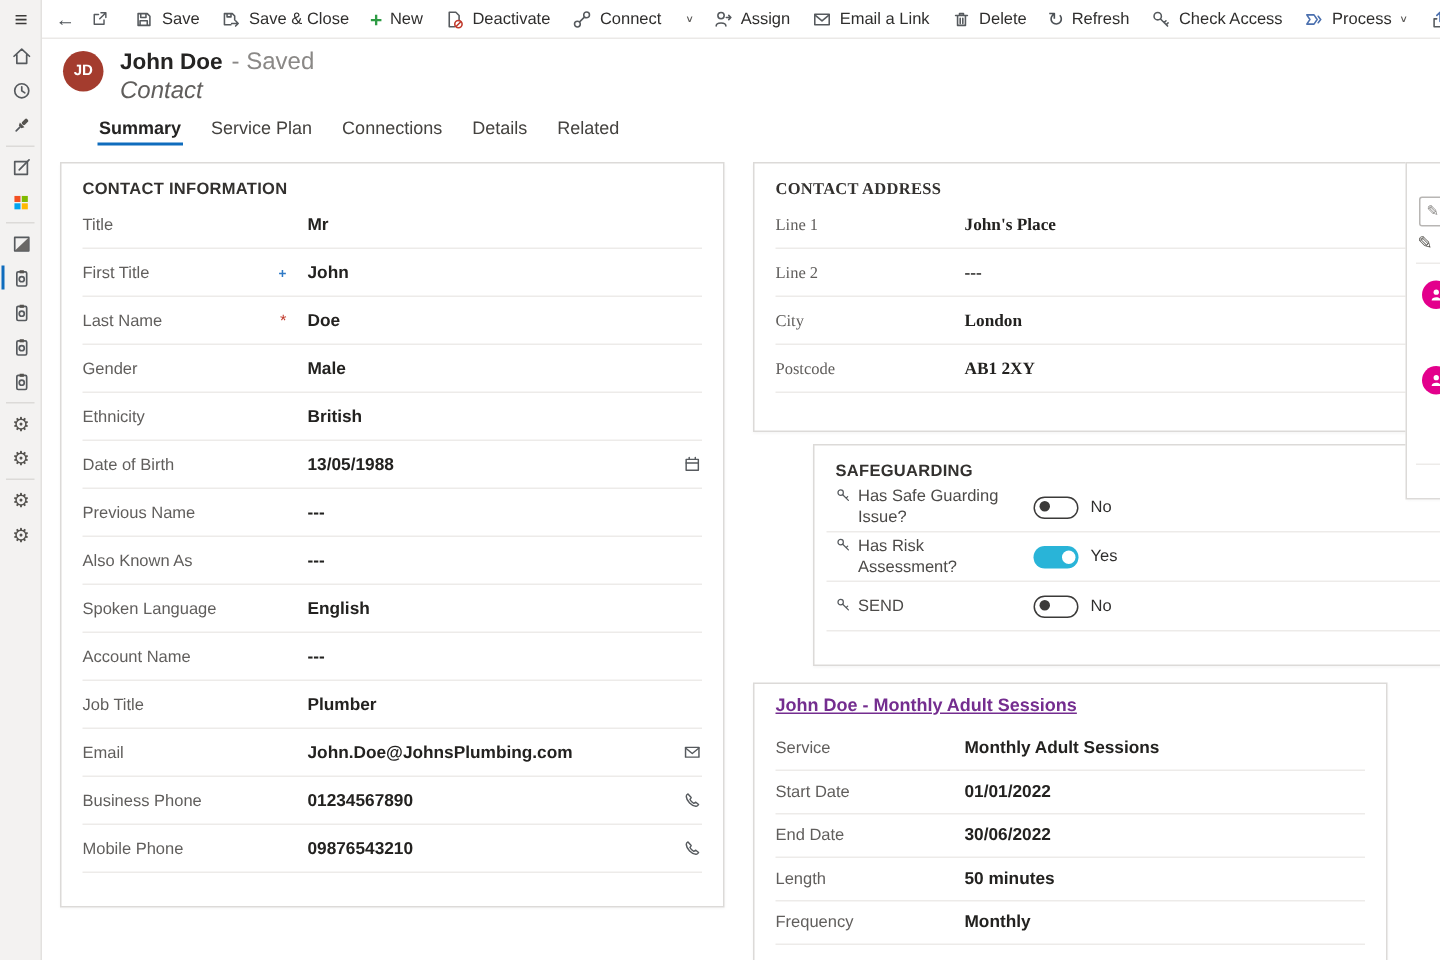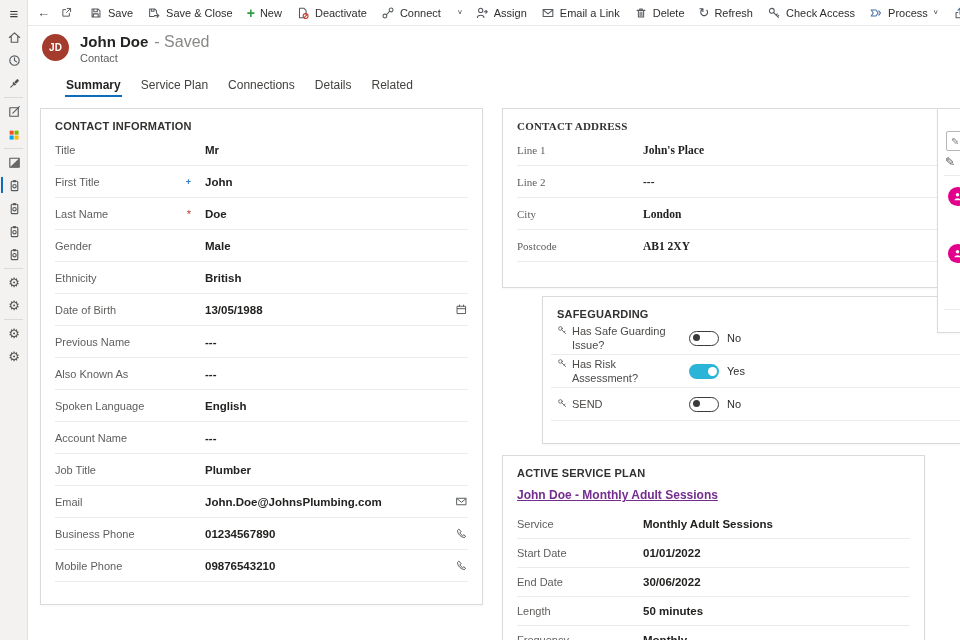--- a/index.html
+++ b/index.html
@@ -34,21 +34,21 @@
   .green { color:#2e9b44; font-weight:bold; font-size:14px; }
 
   
   .header { position:absolute; left:28px; top:26px; right:0; height:74px; background:#fff; }
   .avatar { position:absolute; left:14px; top:8px; width:27px; height:27px; border-radius:50%;
             background:var(--avatar,#a43c2e); color:#fff; font-size:10px; font-weight:bold;
             display:flex; align-items:center; justify-content:center; }
   .nameline { position:absolute; left:52px; top:7px; display:flex; align-items:baseline; gap:6px; }
   .rname { font-size:15px; font-weight:bold; color:#252423; }
   .rstatus { font-size:16px; color:#8a8886; }
-  .rentity { position:absolute; left:52px; top:26px; font-size:11px; color:#605e5c; }
+  .rentity { position:absolute; left:52px; top:26px; font-size:16px; color:#605e5c;font-style:italic; }
   .tabs { position:absolute; left:28px; bottom:0; display:flex; }
   .tab { padding:6px 10px 8px; font-size:12px; color:#44423f; cursor:pointer; position:relative; }
   .tab.active { font-weight:bold; color:#252423; }
   .tab.active::after { content:""; position:absolute; left:9px; right:9px; bottom:3px;
                        height:2px; background:var(--accent,#0f6cbd); }
 
   
   .card { position:absolute; background:#fff; border:1px solid #dcdad8;
           box-shadow:0 1px 2px rgba(0,0,0,.04); }
   .ctitle { margin:11px 14px 2px; font-size:11px; font-weight:bold; color:#33312f; letter-spacing:.2px; }
@@ -480,21 +480,20 @@
       <span>SEND</span>
     </div>
     <div class="toggle off">
         <div class="knob"></div>
       </div>
     <span class="tstate">No</span>
   </div>
 </div>
 
 <div class="card rcard" style="left:502px; top:455px; width:423px; height:245px;">
-  <div class="ctitle">ACTIVE SERVICE PLAN</div>
   <a class="splink">John Doe - Monthly Adult Sessions</a>
   <div class="frow sprow">
     <div class="flabel">
         <span>Service</span>
       </div>
     <div class="fvalue">Monthly Adult Sessions</div>
   </div>
   <div class="frow sprow">
     <div class="flabel">
         <span>Start Date</span>

